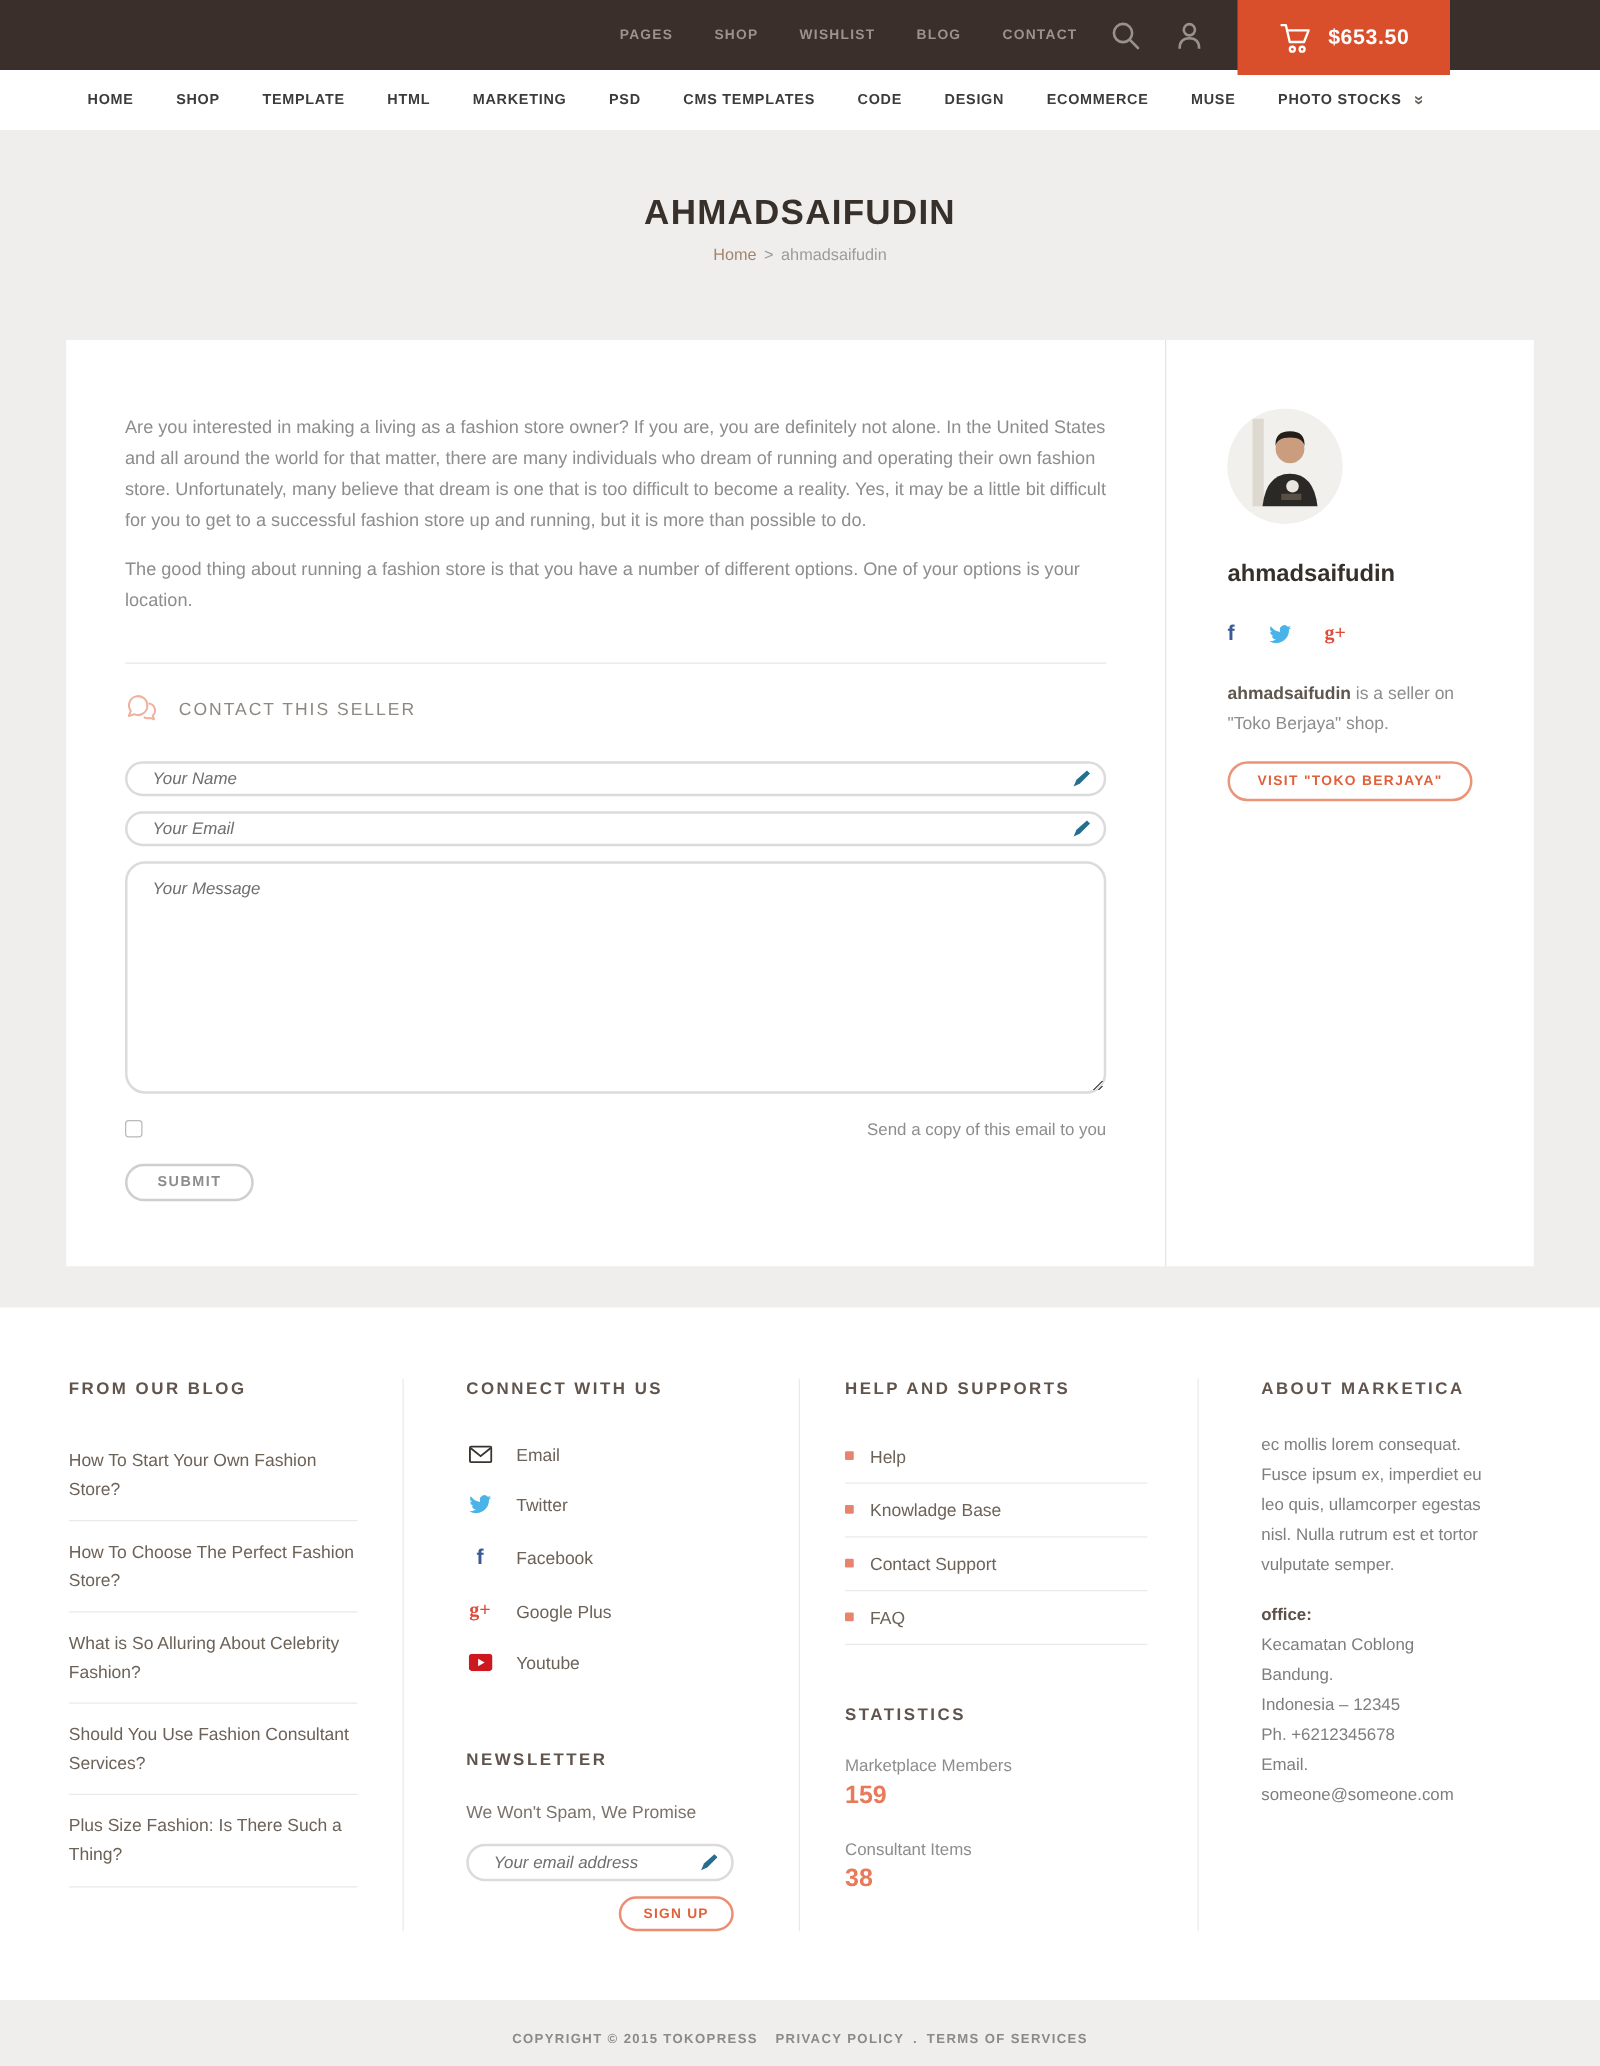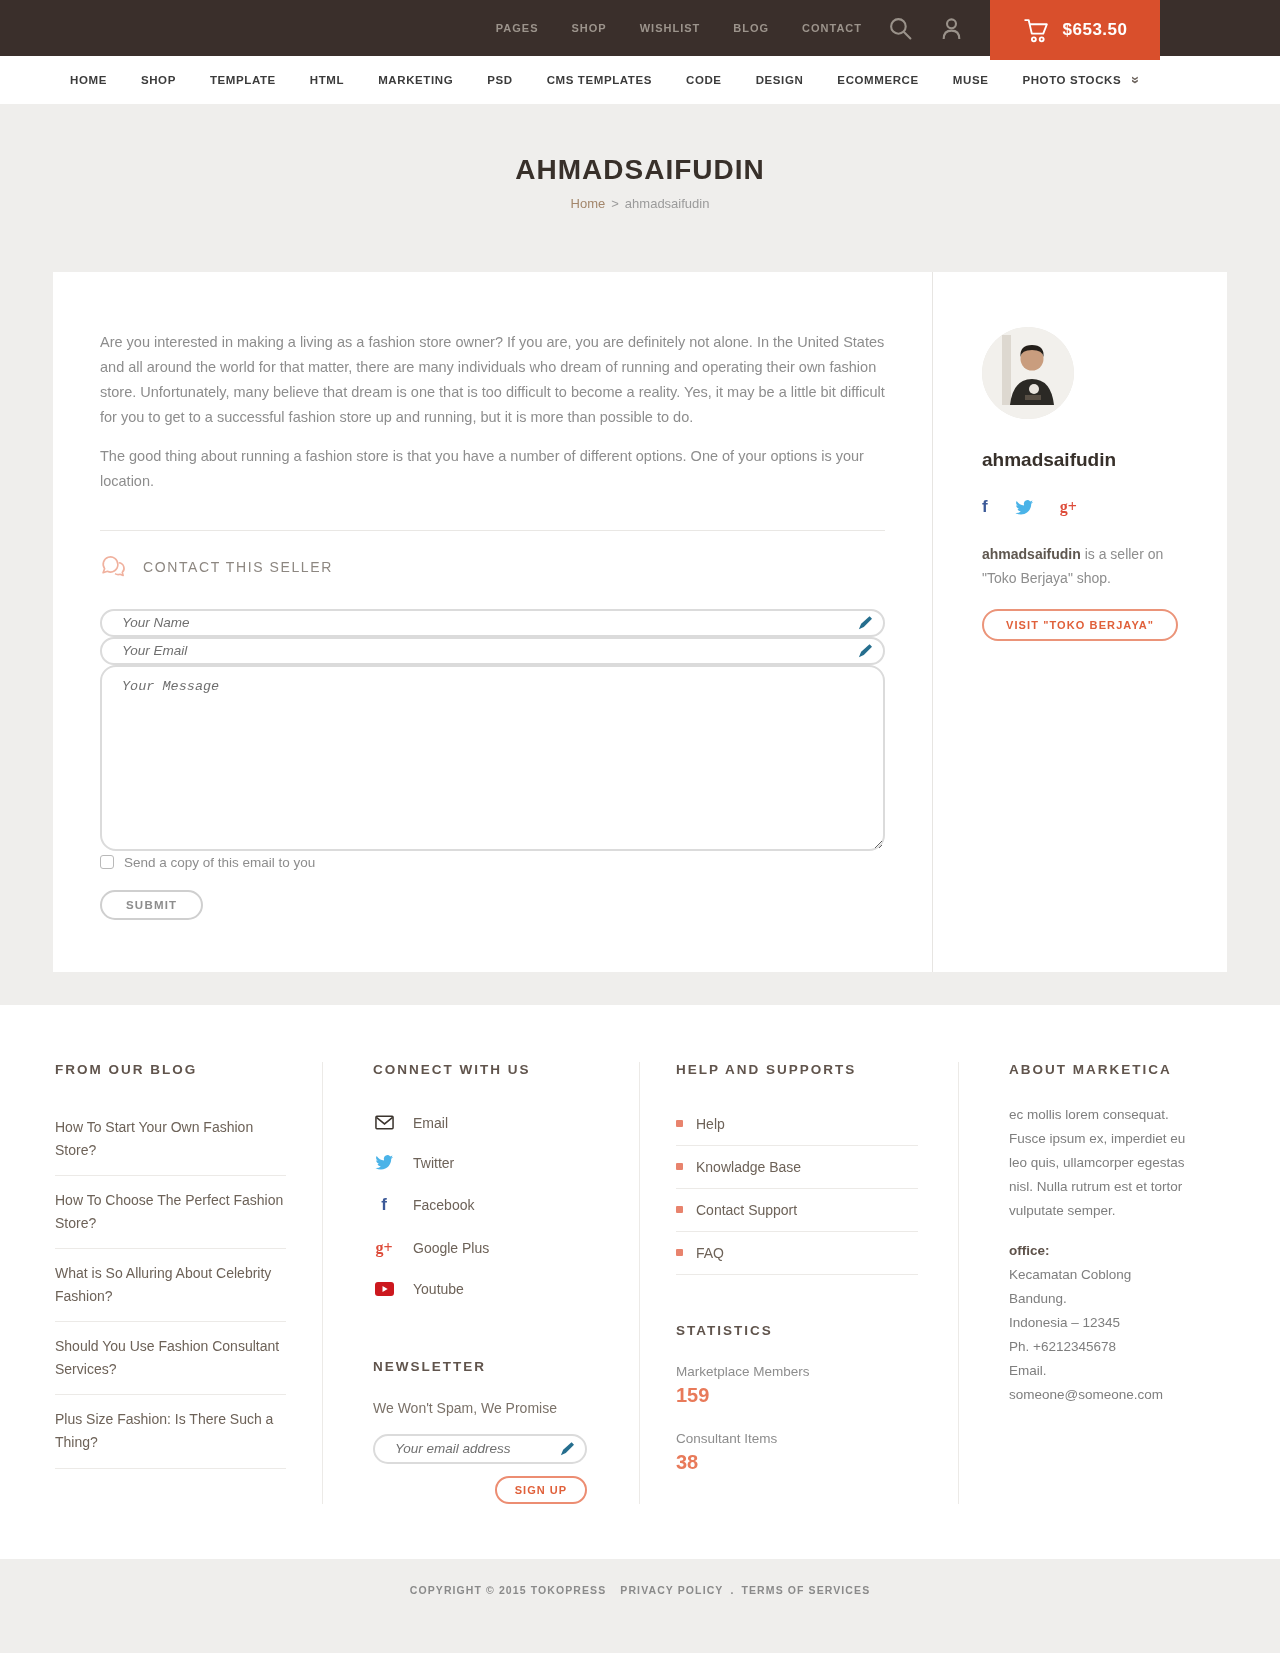--- a/index.html
+++ b/index.html
@@ -71,34 +71,34 @@
   }
   .main-col p.copy {
     margin:0 0 14px; font-size:14.5px; line-height:1.72; color:#8d8d8d;
   }
   .contact-sec { margin-top:36px; border-top:1px solid #e9e7e4; padding-top:24px; }
   .contact-head { display:flex; align-items:center; gap:16px; }
   .contact-head .title {
     font-size:14px; font-weight:normal; letter-spacing:1.6px; color:#8d8781;
   }
   .form { margin-top:30px; }
-  .pill-wrap { position:relative; margin-bottom:0; }
+  .pill-wrap { position:relative; margin-bottom:12px; }
   .pill-wrap input {
     width:100%; height:28px; border:2px solid #dbdbdb; border-radius:15px;
     padding:0 38px 0 20px; font-family:"Liberation Sans", sans-serif;
     font-size:13.5px; font-style:italic; color:#777; outline:none; background:#fff;
   }
   .pill-wrap .pen { position:absolute; right:13px; top:7px; }
   textarea.msg {
     width:100%; height:186px; border:2px solid #dbdbdb; border-radius:16px;
-    padding:12px 20px; font-family:Liberation Mono, monospace;
+    padding:12px 20px; font-family:Liberation Sans, sans-serif;
     font-size:13.5px; font-style:italic; color:#777; resize:vertical; outline:none;
   }
   ::placeholder { color:#6f6f6f; font-style:italic; opacity:1; }
-  .check-row { display:flex; align-items:center; gap:10px; }
+  .check-row { margin-top:16px; display:flex; align-items:center; gap:10px;justify-content:space-between; }
   .checkbox {
     width:14px; height:14px; border:1px solid #b9b9b9; border-radius:3px;
     background:#fff; cursor:pointer; flex:0 0 auto;
   }
   .check-label { font-size:13.5px; color:#8d8d8d; }
   .submit-btn {
     margin-top:20px; background:#fff; border:2px solid #cfcfcf; border-radius:16px;
     padding:7px 24px; font-family:"Liberation Sans", sans-serif;
     font-size:11.5px; font-weight:bold; letter-spacing:1.2px; color:#8d8d8d;
     cursor:pointer;

